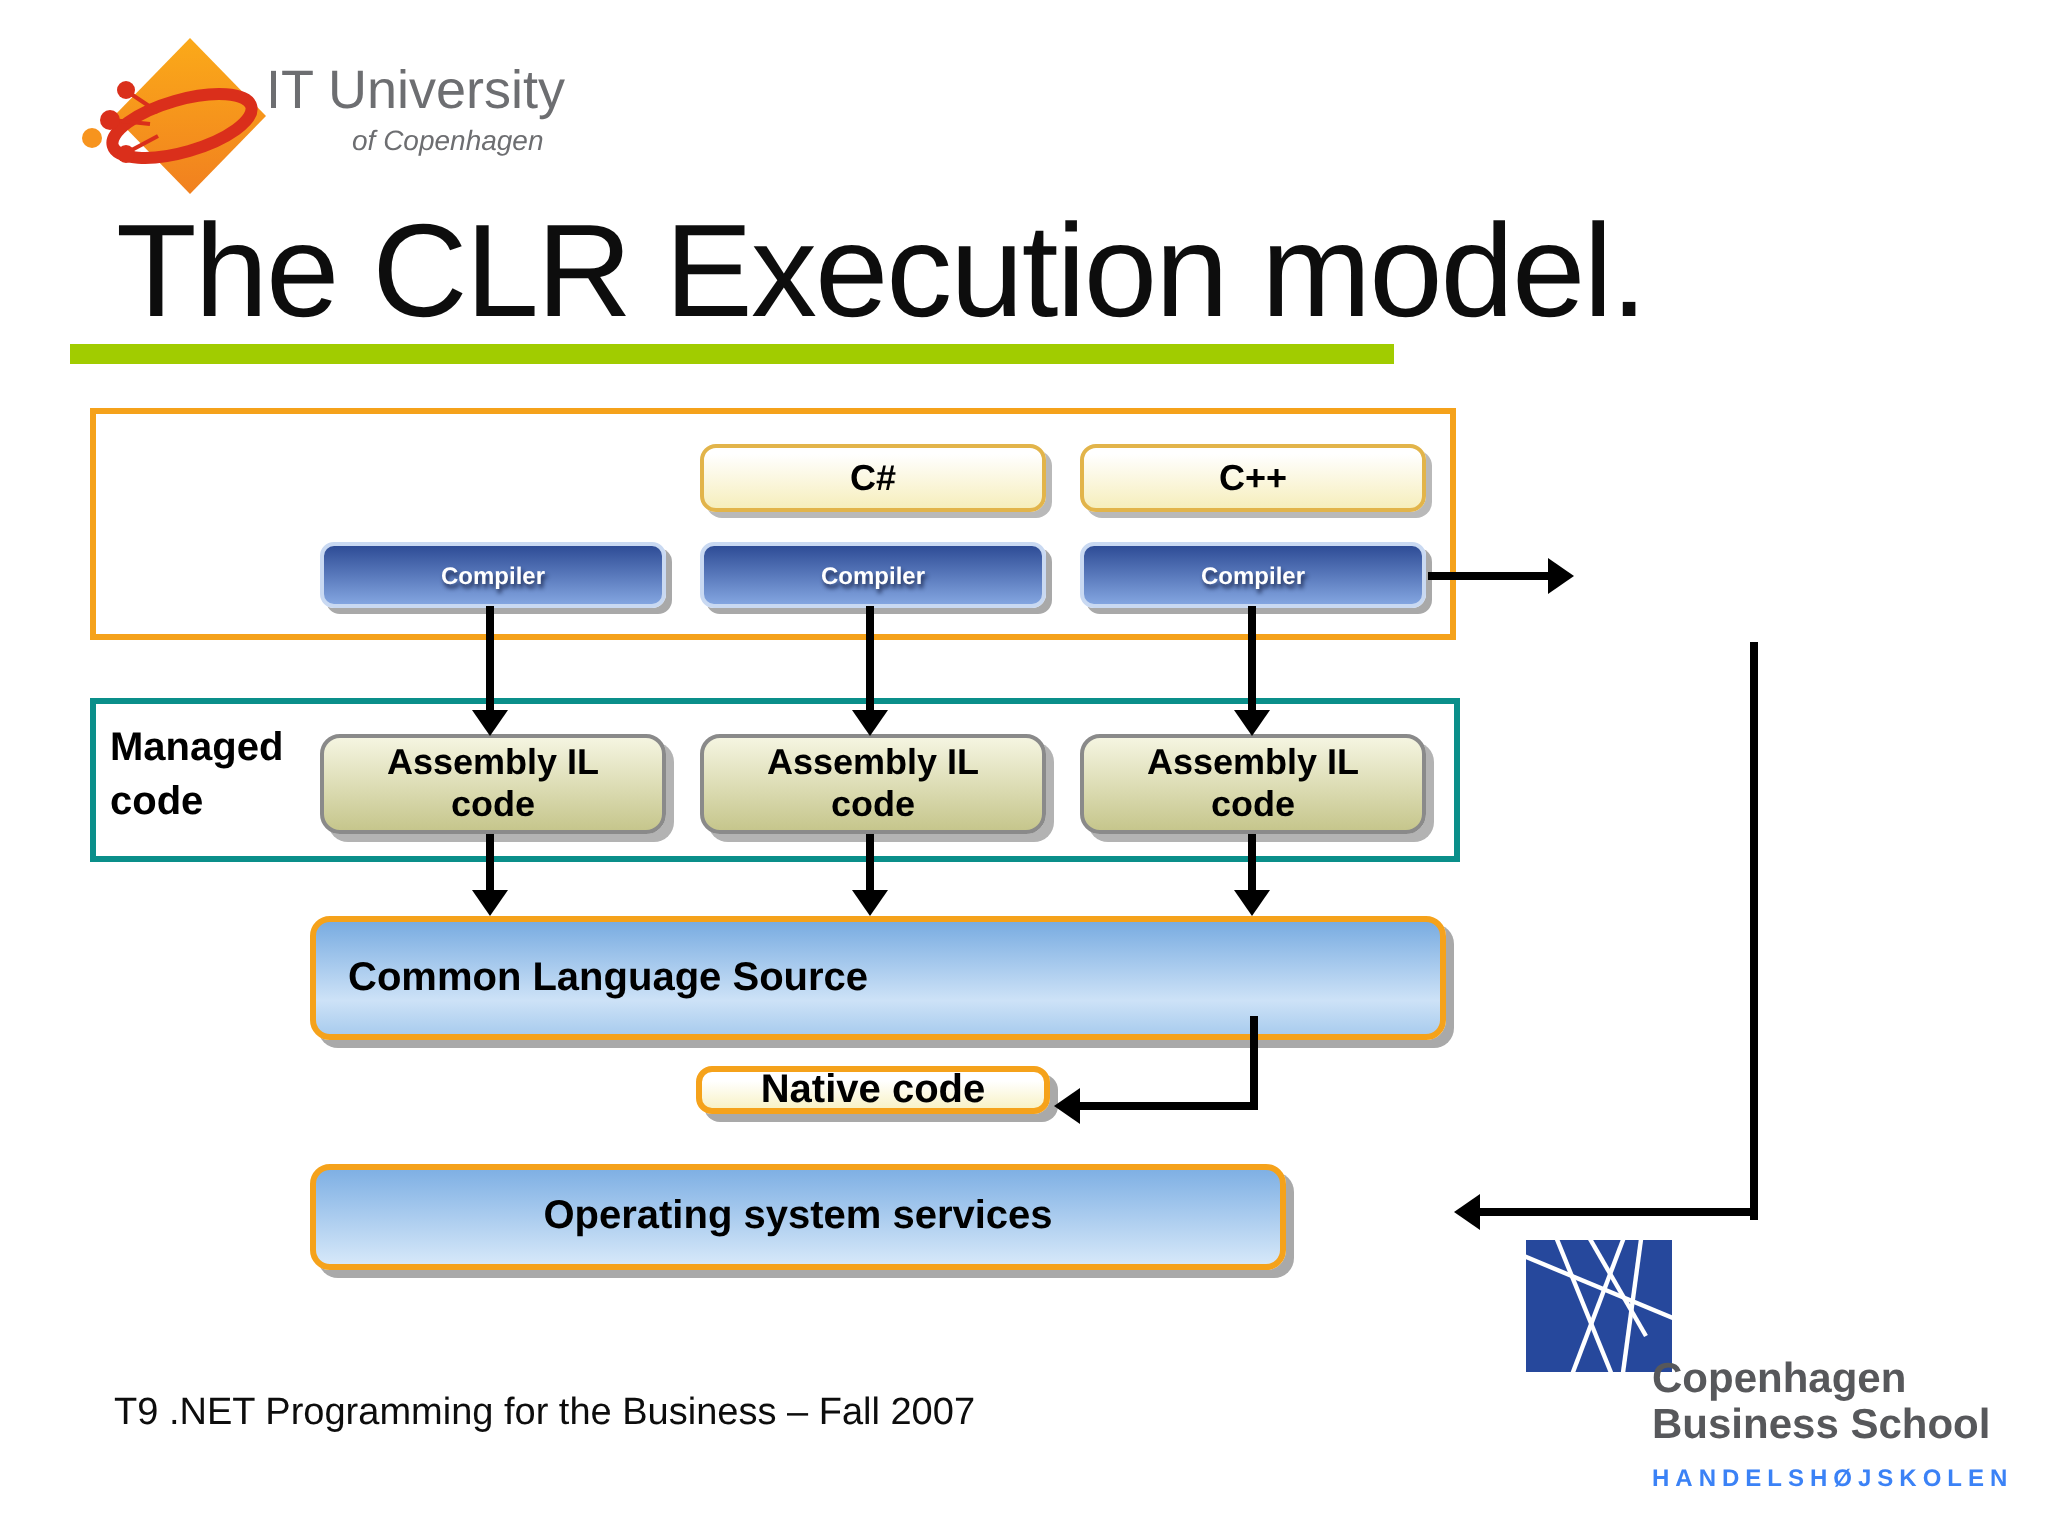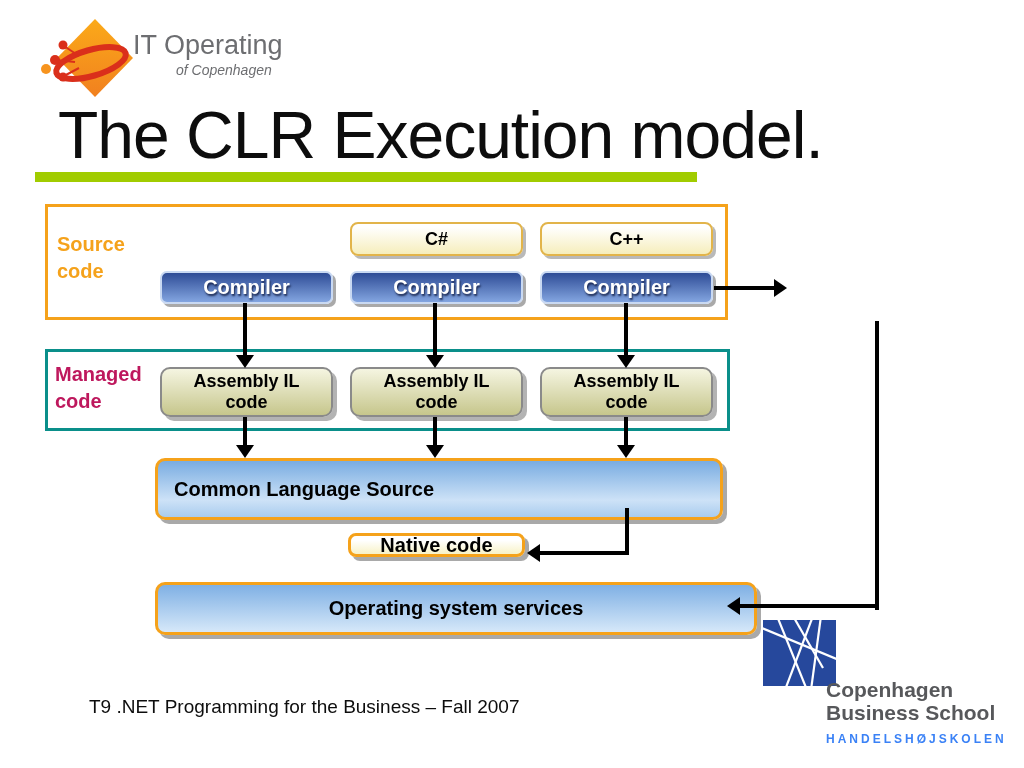--- a/index.html
+++ b/index.html
@@ -13,69 +13,69 @@
   .itu-sub  { position:absolute; left:176px; top:62px; color:#6d6e71; font-size:14px;font-style:italic; }
   .title { position:absolute; left:58px; top:97px; font-size:66px; letter-spacing:-1px; color:#0d0d0d; }
   .green-bar { position:absolute; left:35px; top:172px; width:662px; height:10px; background:#a1cc00; }
 
   
   .group { position:absolute; box-sizing:border-box; border:3px solid; background:transparent; }
   .source-group  { left:45px; top:204px; width:683px; height:116px; border-color:#f5a21b; }
   .managed-group { left:45px; top:349px; width:685px; height:82px;  border-color:#0a8f8a; }
   .group-label { position:absolute; font-weight:bold; font-size:20px; line-height:27px; }
   .source-label  { left:57px; top:231px; width:80px;  color:#f5a21b; }
-  .managed-label { left:55px; top:361px; width:100px; color:#be185d; }
+  .managed-label { left:55px; top:361px; width:100px; color:#000000; }
 
   
   .box { position:absolute; box-sizing:border-box; display:flex; align-items:center;
          justify-content:center; font-weight:bold; text-align:center; }
   .lang { height:34px; top:222px; background:linear-gradient(180deg,#ffffff 10%,#f6eebc 100%);
           border:2px solid #e2b44a; border-radius:8px; box-shadow:3px 3px 0 #b9b9b9;
           font-size:18px; color:#000; }
   .compiler { height:33px; top:271px; background:linear-gradient(180deg,#2e4c96 0%,#83a5e0 100%);
           border:2px solid #c9d9f2; border-radius:7px; box-shadow:3px 3px 0 #a9a9a9;
-          color:#fff; font-size:20px; text-shadow:1px 2px 2px rgba(15,25,60,0.85); }
+          color:#fff; font-size:12px; text-shadow:1px 2px 2px rgba(15,25,60,0.85); }
   .assembly { height:50px; top:367px; background:linear-gradient(180deg,#f5f5e1 0%,#c6c68c 100%);
           border:2px solid #8a8a8a; border-radius:10px; box-shadow:4px 4px 0 #b3b3b3;
           font-size:18px; line-height:21px; color:#000; }
   .col1 { left:160px; width:173px; }
   .col2 { left:350px; width:173px; }
   .col3 { left:540px; width:173px; }
 
   .clrbox { left:155px; top:458px; width:568px; height:62px;
           background:linear-gradient(180deg,#79ace1 0%,#cde2f7 70%,#a9ccee 100%);
           border:3px solid #f5a21b; border-radius:10px; box-shadow:4px 4px 0 #a9a9a9;
           justify-content:flex-start; padding-left:16px; font-size:20px; }
   .jit { left:540px; top:469px; width:175px; height:40px;
           background:linear-gradient(180deg,#324f97 0%,#6e91d2 100%);
           border:2px solid #b2c8ea; border-radius:7px; box-shadow:4px 4px 0 #9e9e9e;
           color:#fff; font-size:20px; text-shadow:1px 2px 2px rgba(15,25,60,0.85); }
   .native { left:348px; top:533px; width:177px; height:24px;
           background:linear-gradient(180deg,#ffffff 25%,#f8f2c6 100%);
           border:3px solid #f5a21b; border-radius:8px; box-shadow:4px 4px 0 #a9a9a9;
           font-size:20px; }
-  .osbox { left:155px; top:582px; width:602px; height:53px;
+  .osbox { left:155px; top:582px; width:488px; height:53px;
           background:linear-gradient(180deg,#7fb0e4 0%,#d6e8f9 100%);
           border:3px solid #f5a21b; border-radius:10px; box-shadow:4px 4px 0 #a9a9a9;
           font-size:20px; }
   .unmanaged { left:787px; top:252px; width:181px; height:70px;
           background:linear-gradient(180deg,#dedede 0%,#c6c6c6 100%);
           border:2px solid #6e6e6e; border-radius:14px; box-shadow:4px 4px 0 #a3a3a3;
           font-size:20px; line-height:25px; }
   .wrap-narrow { display:inline-block; width:130px; }
 
   
   .line { position:absolute; background:#000; }
   .ah { position:absolute; width:0; height:0; }
   .ah-down  { border-left:9px solid transparent; border-right:9px solid transparent; border-top:13px solid #000; }
   .ah-left  { border-top:9px solid transparent; border-bottom:9px solid transparent; border-right:13px solid #000; }
   .ah-right { border-top:9px solid transparent; border-bottom:9px solid transparent; border-left:13px solid #000; }
 
   
-  .footer { position:absolute; left:57px; top:696px; font-size:19px; color:#0d0d0d;margin-left:32px; }
+  .footer { position:absolute; left:57px; top:696px; font-size:19px; color:#0d0d0d; }
   .cbs-logo { position:absolute; left:763px; top:620px; }
   .cbs-text { position:absolute; left:826px; top:678px; color:#57585b; font-weight:bold;
               font-size:21px; line-height:23px; }
   .cbs-sub { font-weight:bold; font-size:12px; letter-spacing:3px; color:#3b82f6; margin-top:4px; }
 </style>
 </head>
 <body>
 
 <div class="slide">
 
@@ -95,28 +95,27 @@
         <line x1="26" y1="60" x2="41" y2="52"></line>
       </g>
       <g fill="#DA2F1B">
         <circle cx="25" cy="29" r="4.5"></circle>
           <circle cx="17" cy="44" r="5"></circle>
           <circle cx="25" cy="61" r="4.5"></circle>
       </g>
       <circle cx="8" cy="53" r="5" fill="#F7941E"></circle>
     </svg>
   </div>
-  <div class="itu-text">IT Operating</div>
+  <div class="itu-text">IT University</div>
   <div class="itu-sub">of Copenhagen</div>
 
   <div class="title">The CLR Execution model.</div>
   <div class="green-bar"></div>
 
   <div class="group source-group"></div>
-  <div class="group-label source-label">Source code</div>
 
   <div class="box lang col2">C#</div>
   <div class="box lang col3">C++</div>
 
   <div class="box compiler col1">Compiler</div>
   <div class="box compiler col2">Compiler</div>
   <div class="box compiler col3">Compiler</div>
 
   <div class="group managed-group"></div>
   <div class="group-label managed-label">Managed code</div>

